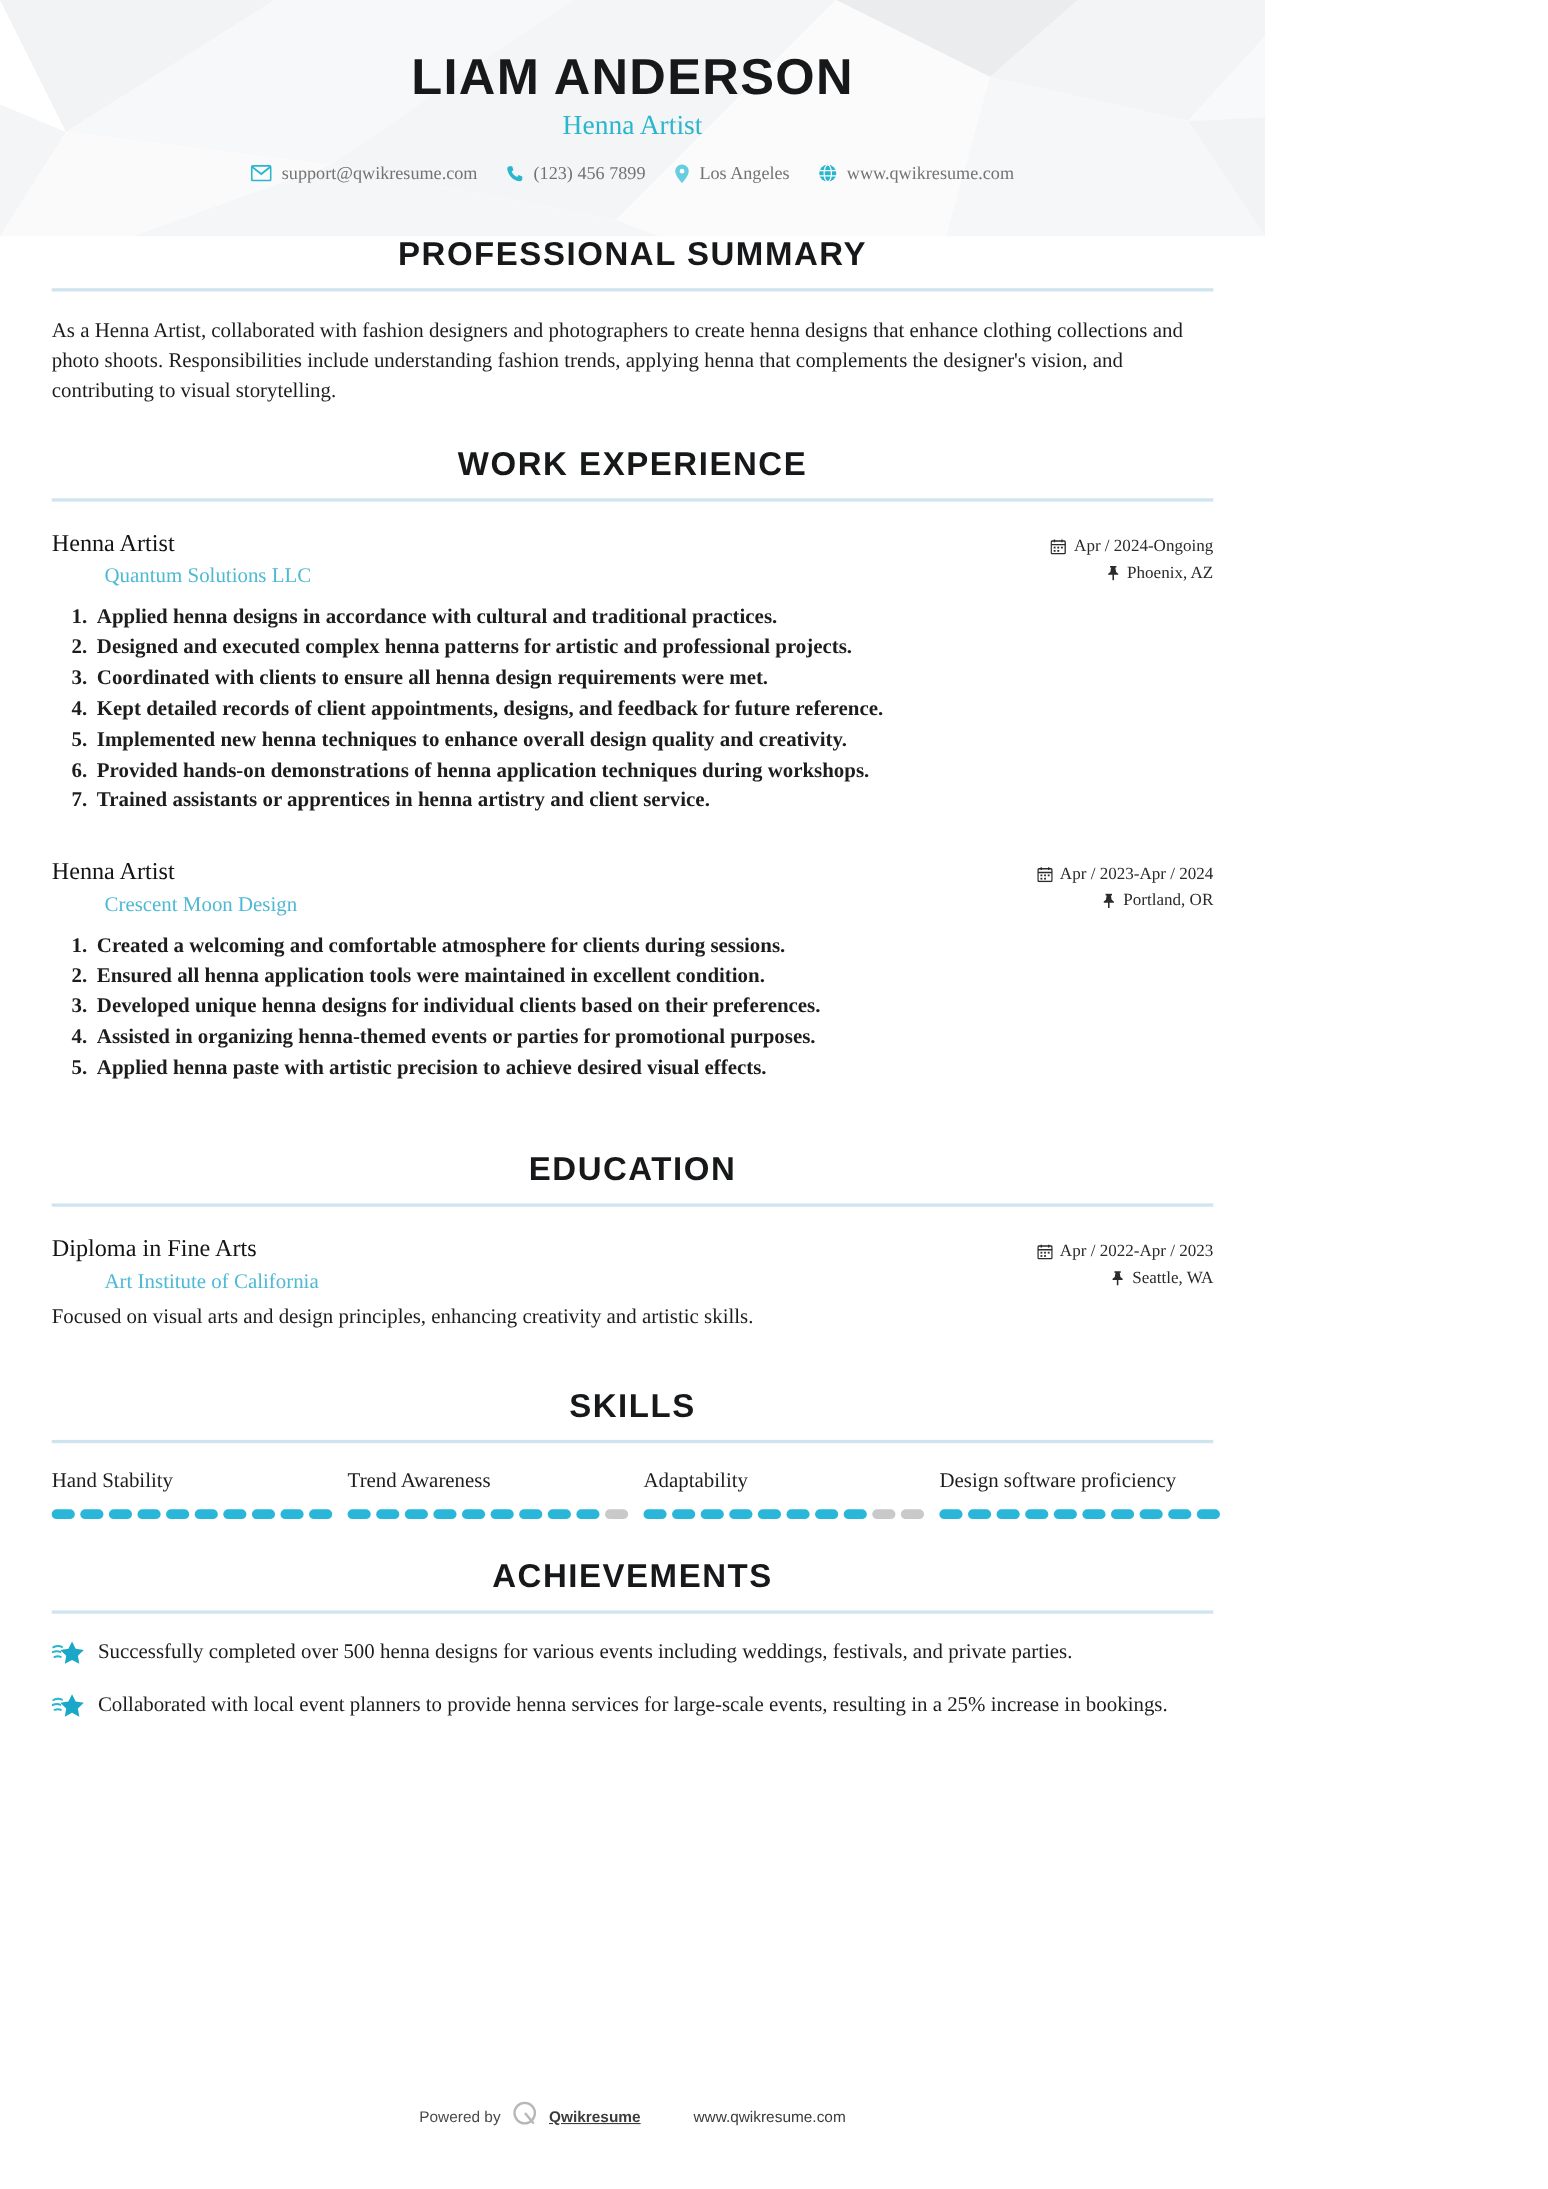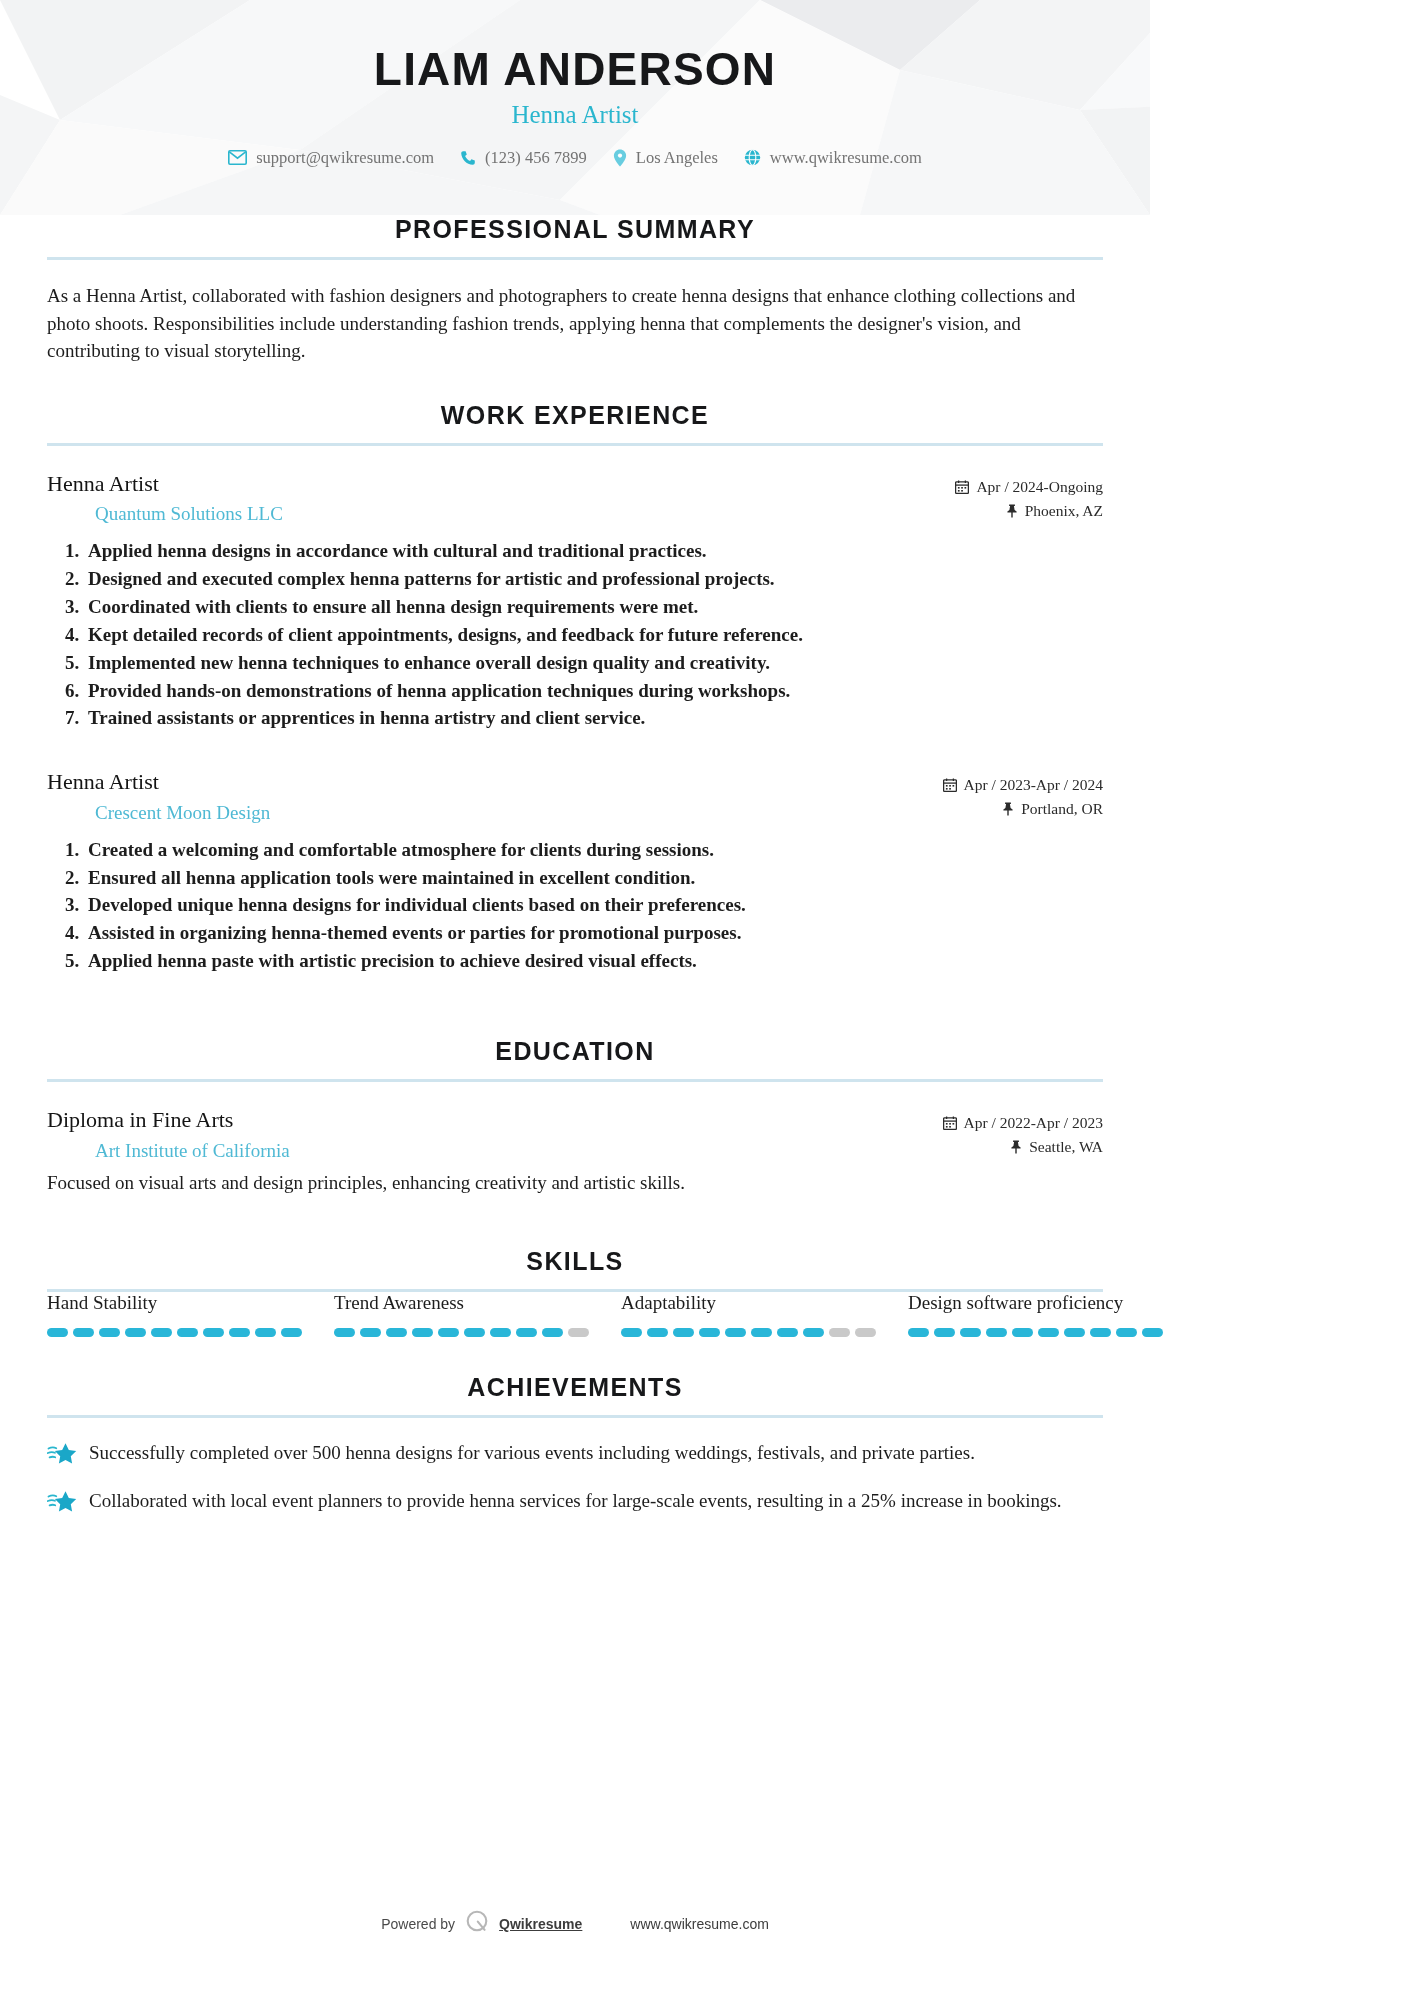--- a/index.html
+++ b/index.html
@@ -50,21 +50,21 @@
   }
   .contact .citem { display:flex; align-items:center; margin:0 13px; }
   .contact .citem .ico { display:inline-flex; align-items:center; justify-content:center; margin-right:9px; }
 
   
   .section { padding:0 47px; }
   .sec-title {
     text-align:center;
     font-family:"Liberation Sans", sans-serif;
     font-weight:bold;
-    font-size:25px;
+    font-size:30px;
     letter-spacing:1.4px;
     color:#17181a;
   }
   .sec-rule {
     height:3px;
     background:#cfe4ee;
     margin-top:13px;
   }
 
   .summary {
@@ -93,21 +93,22 @@
     color:#1d1d1d;
   }
   ol.bullets li { padding-left:4px;font-weight:bold; }
 
   .edu-desc { font-size:19px; line-height:1.45; color:#1d1d1d; margin-top:7px; }
 
   
   .skills-grid {
     display:grid;
     grid-template-columns:repeat(4, 1fr);
-    column-gap:32px;
+    column-gap:14px;
+    margin-top:24px;
   }
   .skill-name { font-size:19px; color:#1d1d1d; line-height:1.2; }
   .skill-bar { display:flex; gap:5px; margin-top:13px; }
   .pip { width:21px; height:9px; border-radius:5px; background:#29b6d8; }
   .pip.off { background:#c9c9c9; }
 
   
   .ach-row { display:flex; align-items:flex-start; margin-top:21px; }
   .ach-icon { flex:0 0 auto; width:34px; margin-right:8px; display:flex; align-items:flex-start; padding-top:2px; }
   .ach-text { font-size:19px; line-height:1.45; color:#1d1d1d; }

